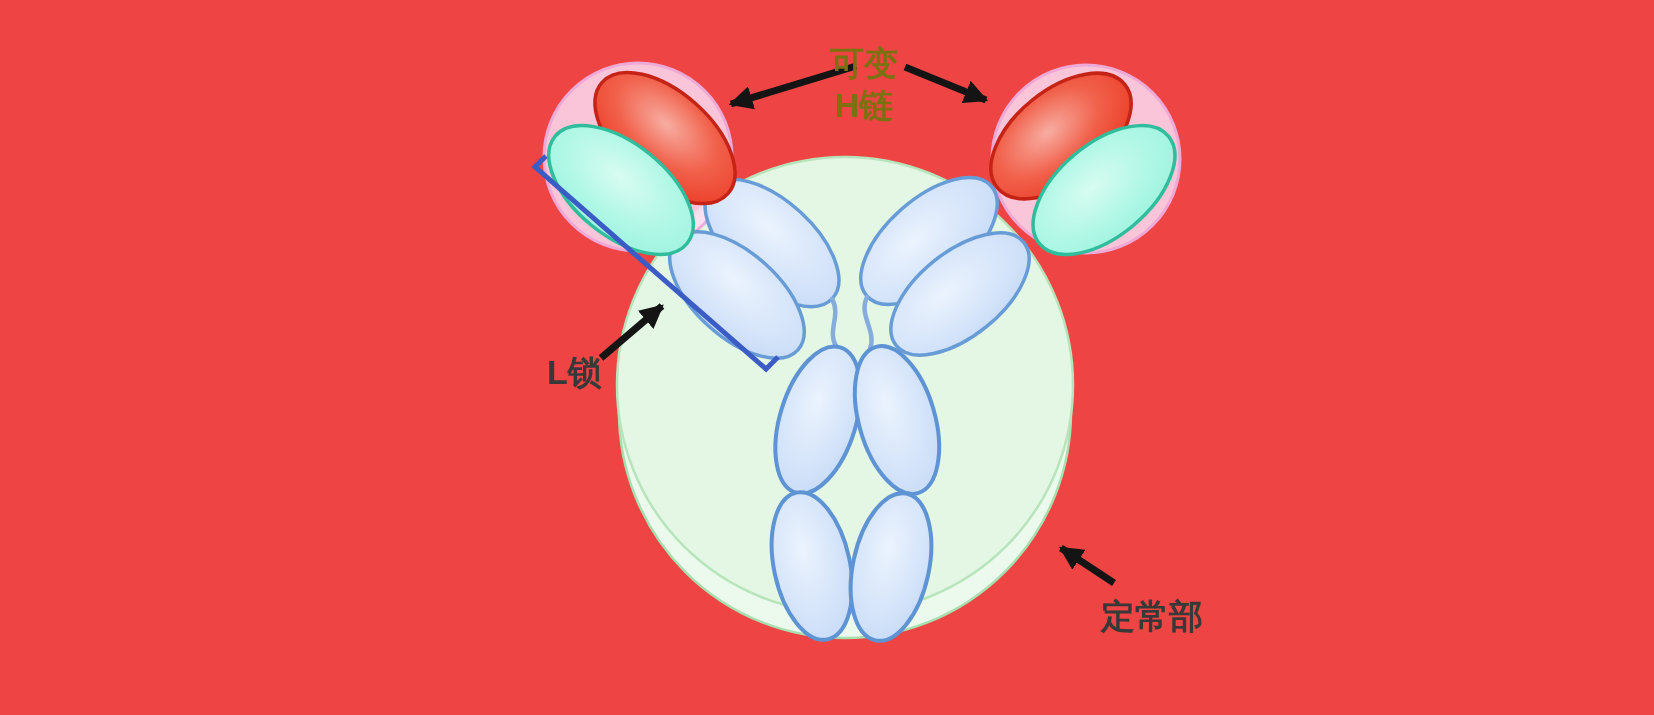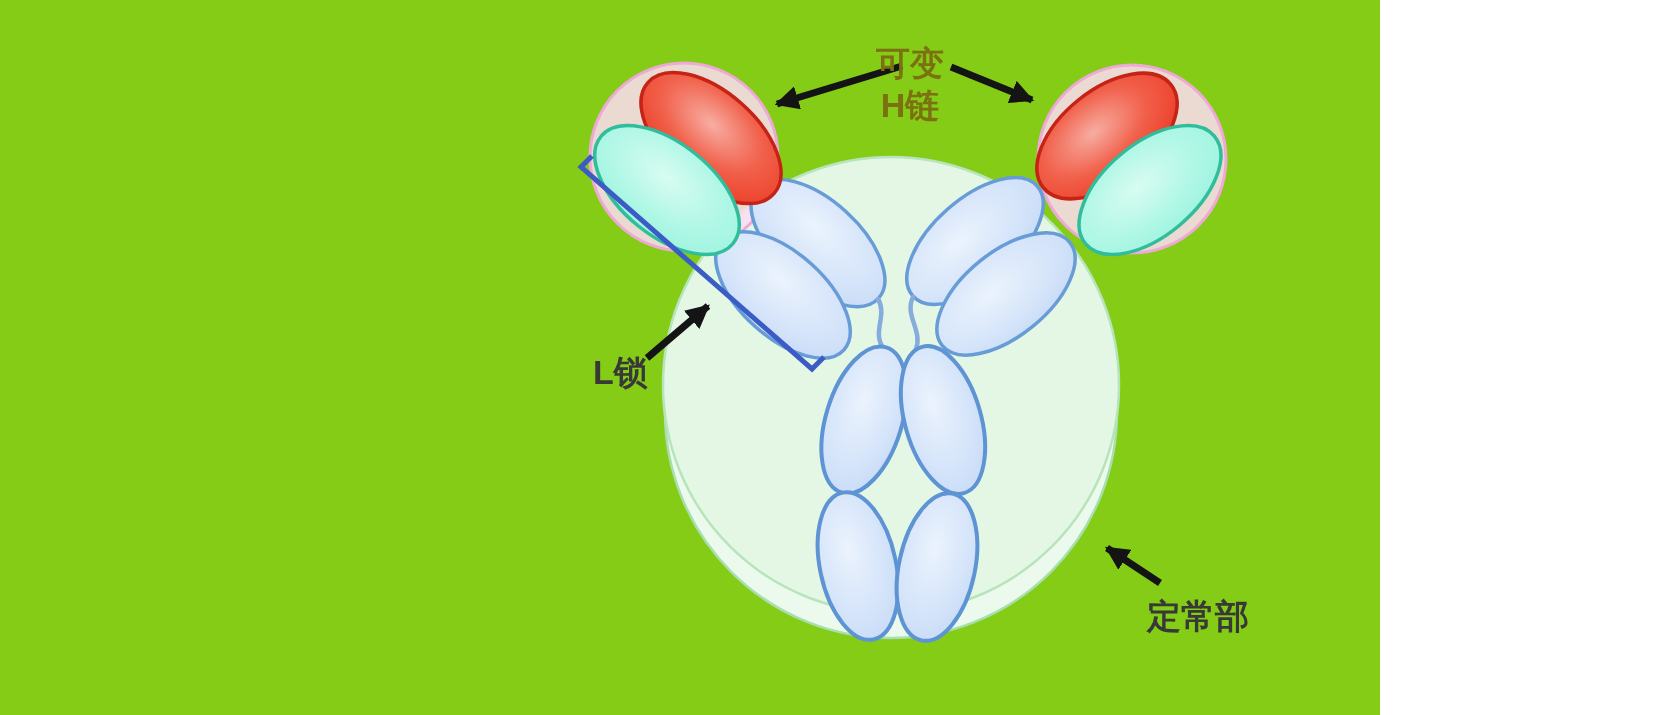--- a/index.html
+++ b/index.html
@@ -1,22 +1,21 @@
 <!DOCTYPE html>
 <html><head>
 <meta charset="utf-8">
 <style>
   html,body{margin:0;padding:0;background:#ffffff;}
   .stage{
     position:relative;
-    width:1334px;height:715px;
-    background:#84cc16;
+    width:1654px;height:715px;
+    background:#ef4444;
     overflow:hidden;
     font-family:"Liberation Sans","DejaVu Sans",sans-serif;
-    padding-left:46px;
   }
   svg text{
     font-family:"Liberation Sans","DejaVu Sans",sans-serif;
     font-weight:700;
   }
 </style>
 </head>
 <body>
 
 <div class="stage">

